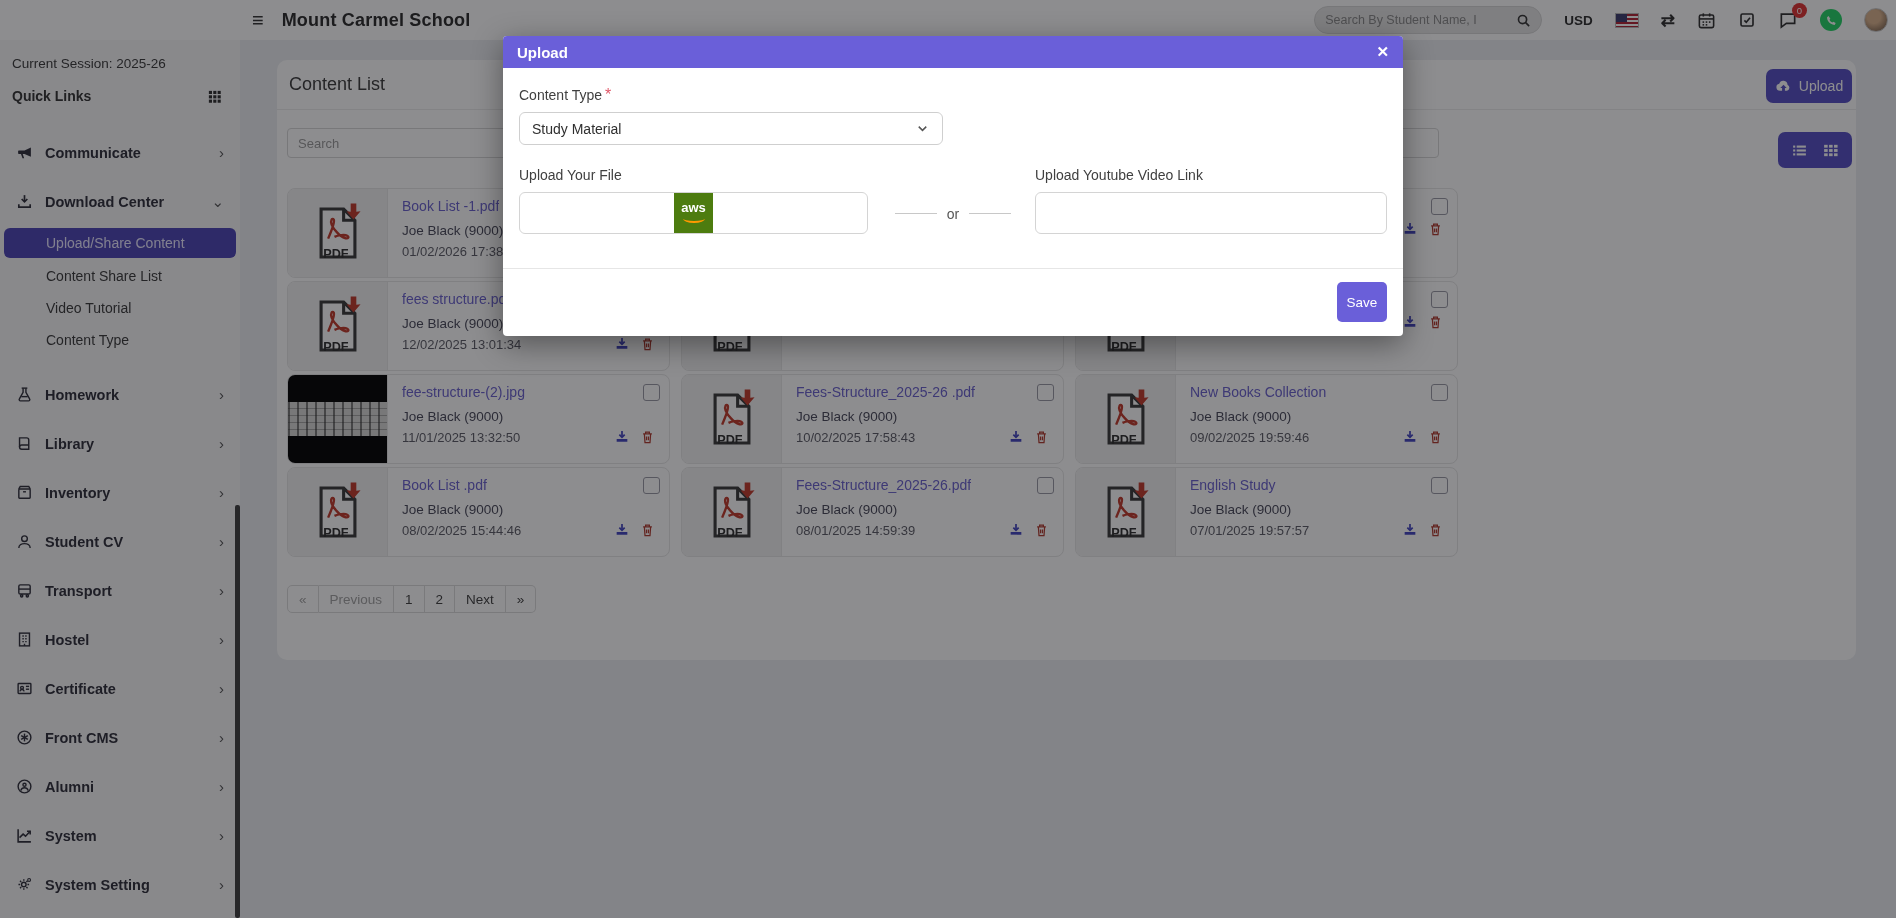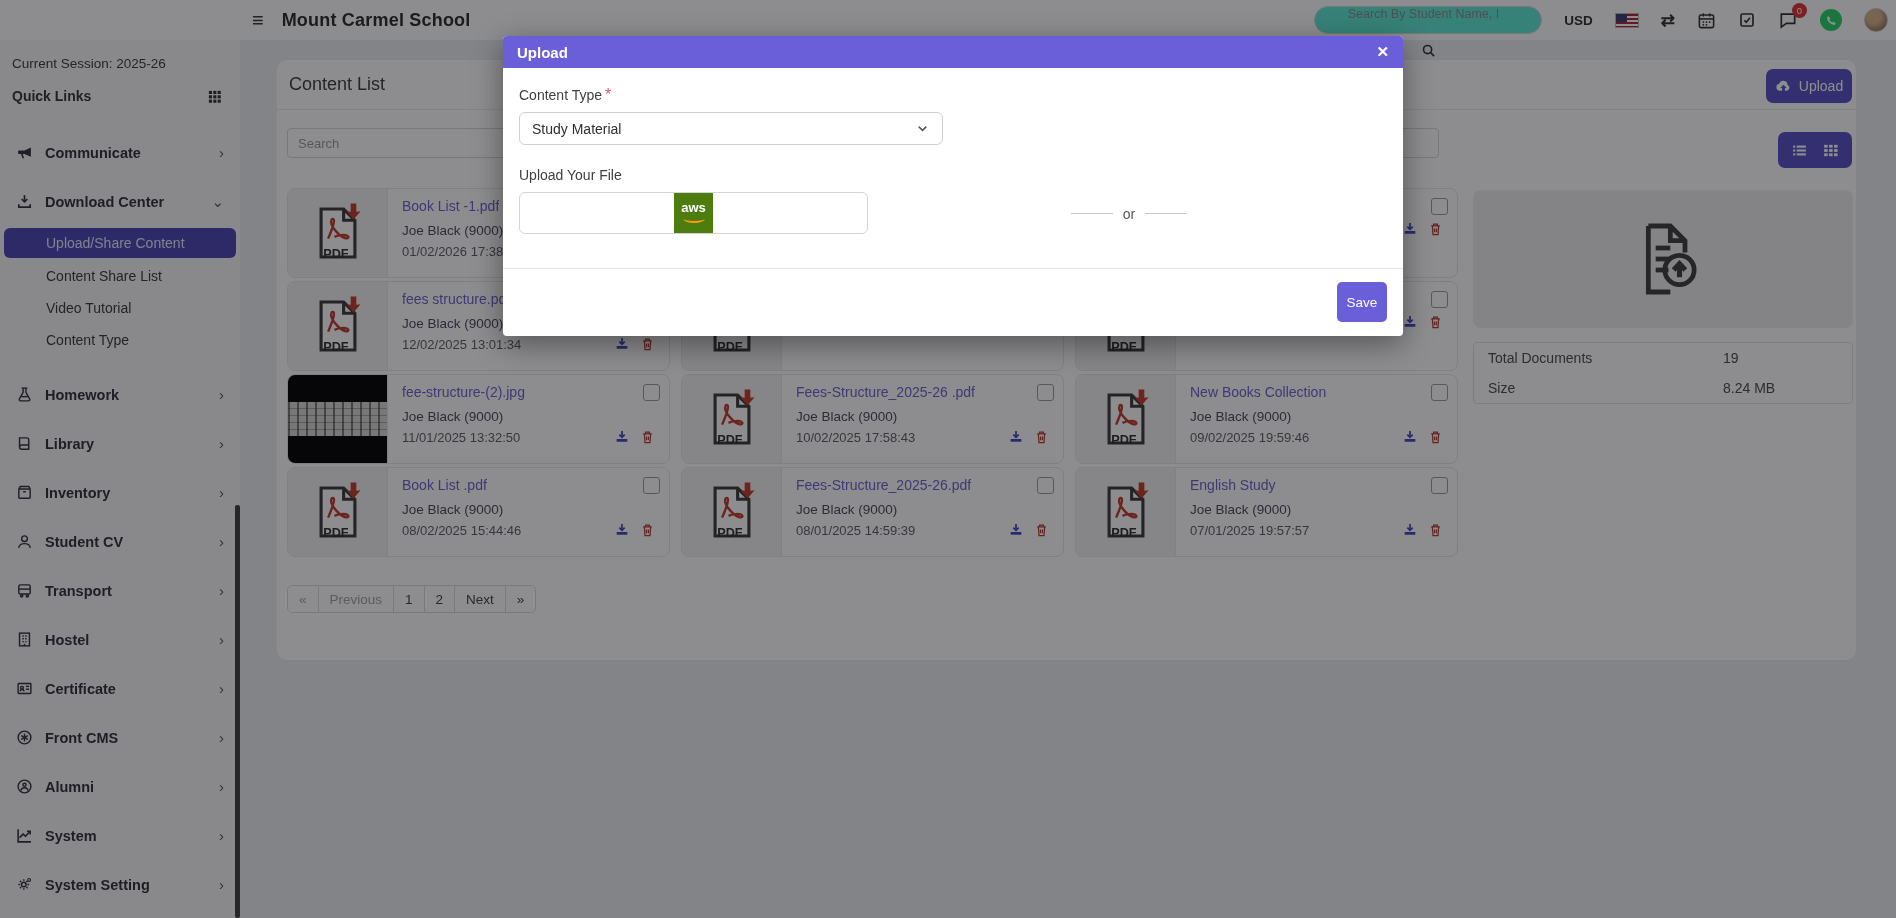--- a/index.html
+++ b/index.html
@@ -4,21 +4,21 @@
 <style>
   * { margin:0; padding:0; box-sizing:border-box; }
   html,body { width:1896px; height:918px; overflow:hidden; font-family:"Liberation Sans", sans-serif; background:#eceef1; }
 
   
   .navbar { position:absolute; left:0; top:0; width:1896px; height:40px; background:#ffffff; z-index:10; }
   .nav-left { position:absolute; left:252px; top:0; height:40px; display:flex; align-items:center; gap:18px; }
   .hamburger { font-size:20px; color:#333; cursor:pointer; line-height:40px; }
   .app-title { font-size:18px; font-weight:bold; color:#2b2b2b; letter-spacing:.2px; }
   .nav-right { position:absolute; right:8px; top:0; height:40px; display:flex; align-items:center; gap:22px; }
-  .search-pill { width:228px; height:28px; border:1px solid #d6d6d6; border-radius:14px; display:flex; align-items:center; padding:0 10px; gap:22px; background:#5eead4;flex-direction:column; }
+  .search-pill { width:228px; height:28px; border:1px solid #d6d6d6; border-radius:14px; display:flex; align-items:center; padding:0 10px; gap:22px; background:#e5e5e5; }
   .search-pill input { border:none; outline:none; flex:1; font-size:12.5px; color:#444; background:transparent; }
   .search-pill input::placeholder { color:#8a8a8a; }
   .usd { font-size:13.5px; font-weight:bold; color:#2f2f2f; }
   .flag { width:24px; height:15px; position:relative; background:repeating-linear-gradient(#b22234 0 2px,#fff 2px 4px); border:0.5px solid #bbb; }
   .flag::before { content:""; position:absolute; left:0; top:0; width:11px; height:8px; background:#3c3b6e; }
   .swap-glyph { font-size:17px; color:#2f2f2f; font-weight:bold; }
   .icon-btn { display:flex; align-items:center; justify-content:center; cursor:pointer; position:relative; }
   .chat-badge { position:absolute; top:-7px; right:-9px; min-width:15px; height:15px; border-radius:8px; background:#e03131; color:#fff; font-size:9.5px; display:flex; align-items:center; justify-content:center; padding:0 4px; }
   .wa-circle { width:22px; height:22px; border-radius:50%; background:#25d366; display:flex; align-items:center; justify-content:center; }
   .avatar { width:24px; height:24px; border-radius:50%; background:radial-gradient(circle at 40% 35%, #d9b28c 0 35%, #8a6f58 80%); border:1px solid #c9c9c9; }
@@ -722,42 +722,20 @@
 
     <div class="pagination">
       <div class="page-cell muted">«</div>
       <div class="page-cell muted">Previous</div>
       <div class="page-cell">1</div>
       <div class="page-cell">2</div>
       <div class="page-cell">Next</div>
       <div class="page-cell">»</div>
     </div>
 
-    <div class="summary">
-      <div class="summary-icon-card">
-        <svg width="88" height="88" viewBox="0 0 48 48" fill="none" stroke="#3d3d3d" stroke-width="2.6">
-            <path d="M16 6h12l8 8v6.5M16 6v36h12M28 6v8h8"></path>
-            <line x1="20" y1="18" x2="28" y2="18"></line>
-            <line x1="20" y1="24" x2="28" y2="24"></line>
-            <line x1="20" y1="30" x2="27" y2="30"></line>
-            <circle cx="33" cy="30" r="8"></circle>
-            <path d="M33 34v-7M29.8 30l3.2-3.4 3.2 3.4" stroke-width="2.8"></path>
-          </svg>
-      </div>
-      <div class="summary-table">
-        <div class="sum-row">
-          <span class="k">Total Documents</span>
-          <span class="v">19</span>
-        </div>
-        <div class="sum-row">
-          <span class="k">Size</span>
-          <span class="v">8.24 MB</span>
-        </div>
-      </div>
-    </div>
   </div>
 </div>
 
 <div class="backdrop"></div>
 
 <div class="modal">
   <div class="modal-head">
     <span class="mt">Upload</span>
     <span class="modal-close">✕</span>
   </div>
@@ -781,18 +759,22 @@
             <span class="aws-t">aws</span>
             <span class="aws-smile"></span>
           </div>
         </div>
       </div>
       <div class="or-wrap">
         <span class="or-line"></span>
         <span class="or-text">or</span>
         <span class="or-line"></span>
       </div>
+      <div class="yt-col">
+        <div class="field-label">Upload Youtube Video Link</div>
+        <input class="yt-input" type="text" style="">
+      </div>
     </div>
   </div>
   <div class="modal-foot">
     <button class="save-btn">Save</button>
   </div>
 </div>
 
 </body></html>

